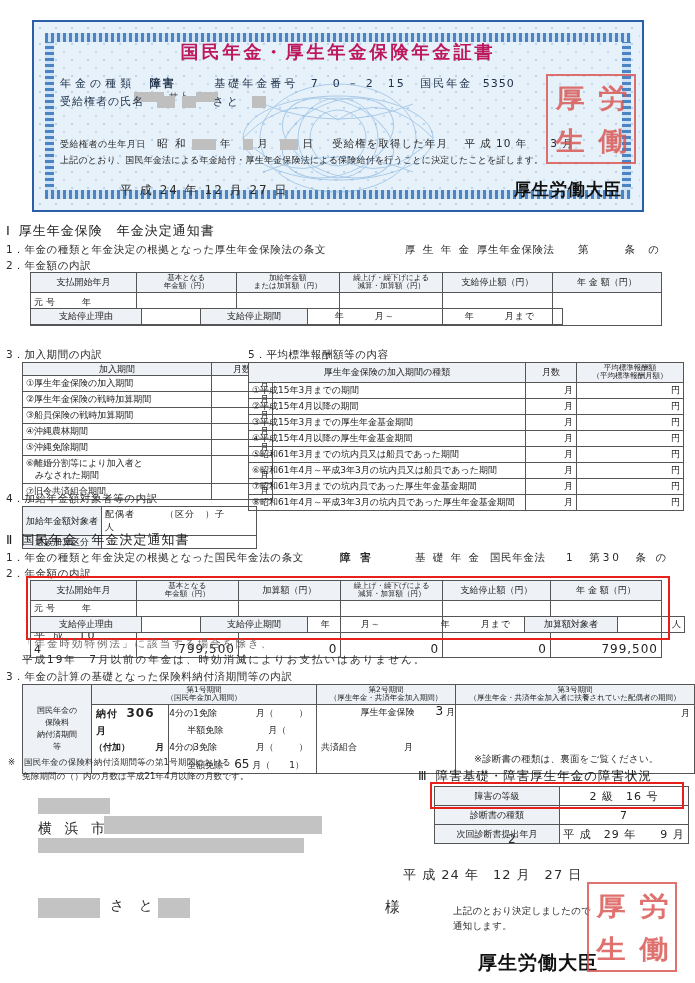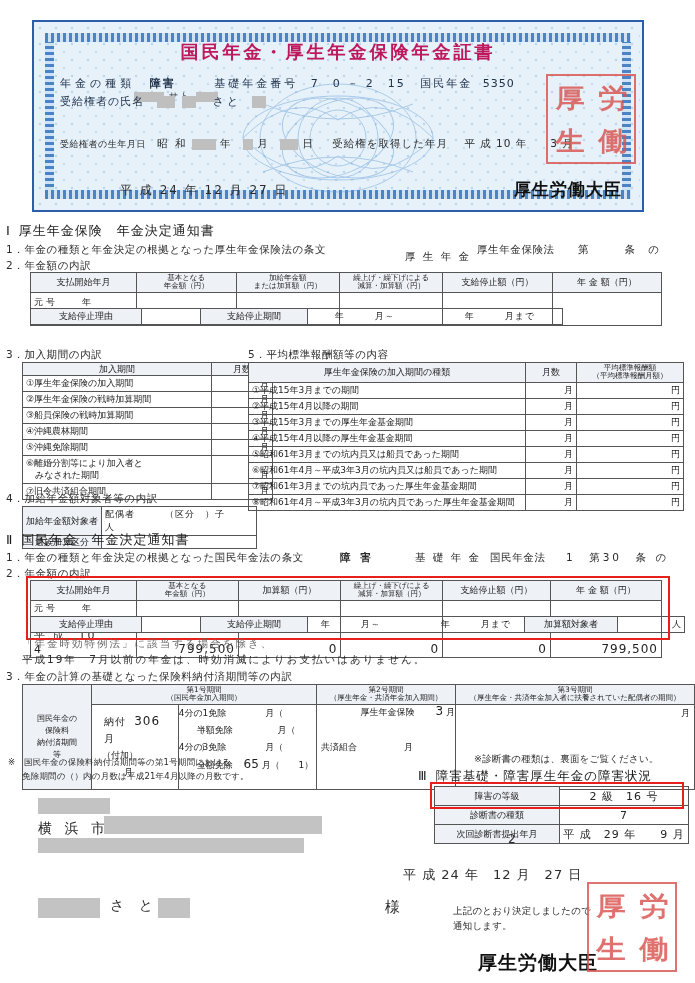--- a/index.html
+++ b/index.html
@@ -153,40 +153,41 @@
         <span class="blk" style="width:24px;height:11px;"></span>
         <span>年</span>
         <span class="blk" style="width:10px;height:11px;margin-left:7px;"></span>
         <span>月</span>
         <span class="blk" style="width:18px;height:11px;margin-left:7px;"></span>
         <span>日</span>
         <span style="margin-left:14px;">受給権を取得した年月</span>
         <span style="margin-left:12px;">平 成 10 年　　3 月</span>
       </div>
 
+      <div class="row-attest">上記のとおり、国民年金法による年金給付・厚生年金保険法による保険給付を行うことに決定したことを証します。</div>
 
       <div class="row-date">平 成 24 年 12 月 27 日</div>
       <div class="row-minister">厚生労働大臣</div>
     </div>
 
     <div class="seal seal-cert">
       <span>厚</span>
       <span>労</span>
       <span>生</span>
       <span>働</span>
     </div>
   </div>
 
   <div class="t sec-h" style="left:6px;top:222px;">
     <span class="rn">Ⅰ</span><span>厚生年金保険　年金決定通知書</span>
   </div>
   <div class="t item" style="left:6px;top:243px;">
     <span>1．</span><span>年金の種類と年金決定の根拠となった厚生年金保険法の条文</span>
   </div>
-  <div class="t item" style="left:405px;top:250px;letter-spacing:2px;">厚 生 年 金</div>
+  <div class="t item" style="left:405px;top:243px;letter-spacing:2px;">厚 生 年 金</div>
   <div class="t item" style="left:477px;top:243px;">厚生年金保険法</div>
   <div class="t item" style="left:578px;top:243px;letter-spacing:5px;">第　　条 の</div>
   <div class="t item" style="left:6px;top:259px;">
     <span>2．</span><span>年金額の内訳</span>
   </div>
 
   <table style="left:30px;top:272px;width:632px;">
     <tbody>
         <tr>
       <th style="width:104px;">支払開始年月</th>
@@ -390,21 +391,21 @@
 
   <table style="left:22px;top:684px;">
     <tbody>
         <tr>
       <th rowspan="2" style="width:62px;font-size:8px;line-height:1.5;">国民年金の<br>保険料<br>納付済期間<br>等</th>
       <th colspan="2" class="hdr2" style="width:222px;">第1号期間<br>（国民年金加入期間）</th>
       <th class="hdr2" style="width:132px;">第2号期間<br>（厚生年金・共済年金加入期間）</th>
       <th class="hdr2" style="width:232px;">第3号期間<br>（厚生年金・共済年金加入者に扶養されていた配偶者の期間）</th>
     </tr>
     <tr>
-      <td style="padding:8px;vertical-align:top;">
+      <td style="padding:0;vertical-align:top;font-weight:bold;">
         <div style="height:17px;line-height:17px;padding-left:4px;font-size:10px;letter-spacing:1px;">
           <span>納付</span>
           <span style="font-size:12px;margin-left:4px;">306</span>
           <span>月</span>
         </div>
         <div style="height:17px;"></div>
         <div style="height:17px;line-height:17px;padding-left:2px;font-size:9px;">
           <span>（付加）</span>
           <span style="margin-left:22px;">月</span>
         </div>

